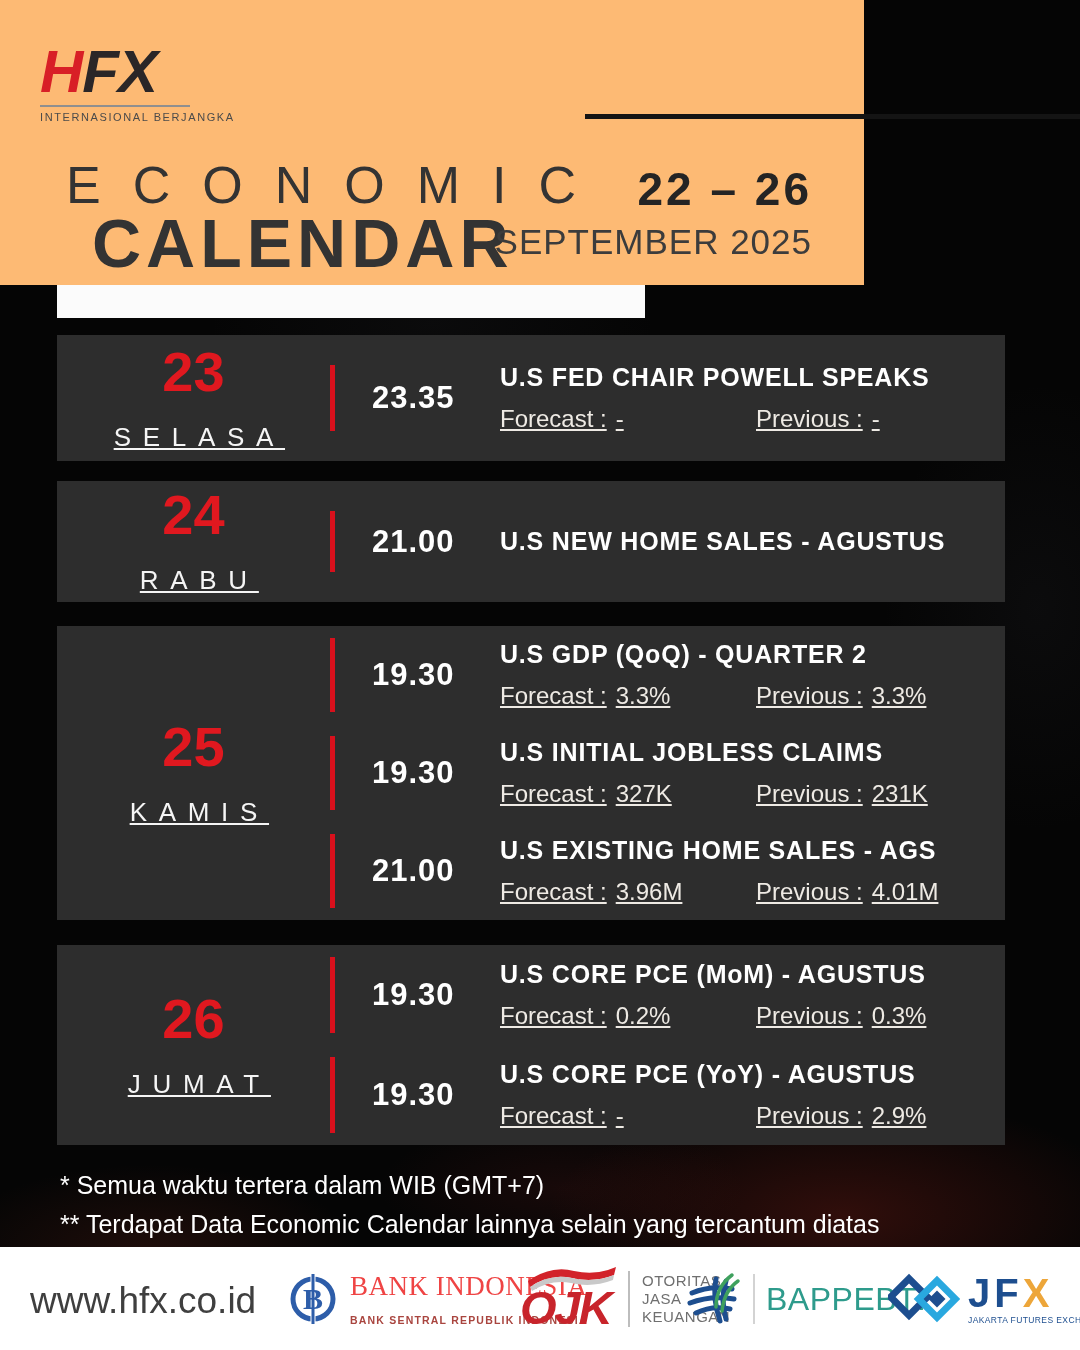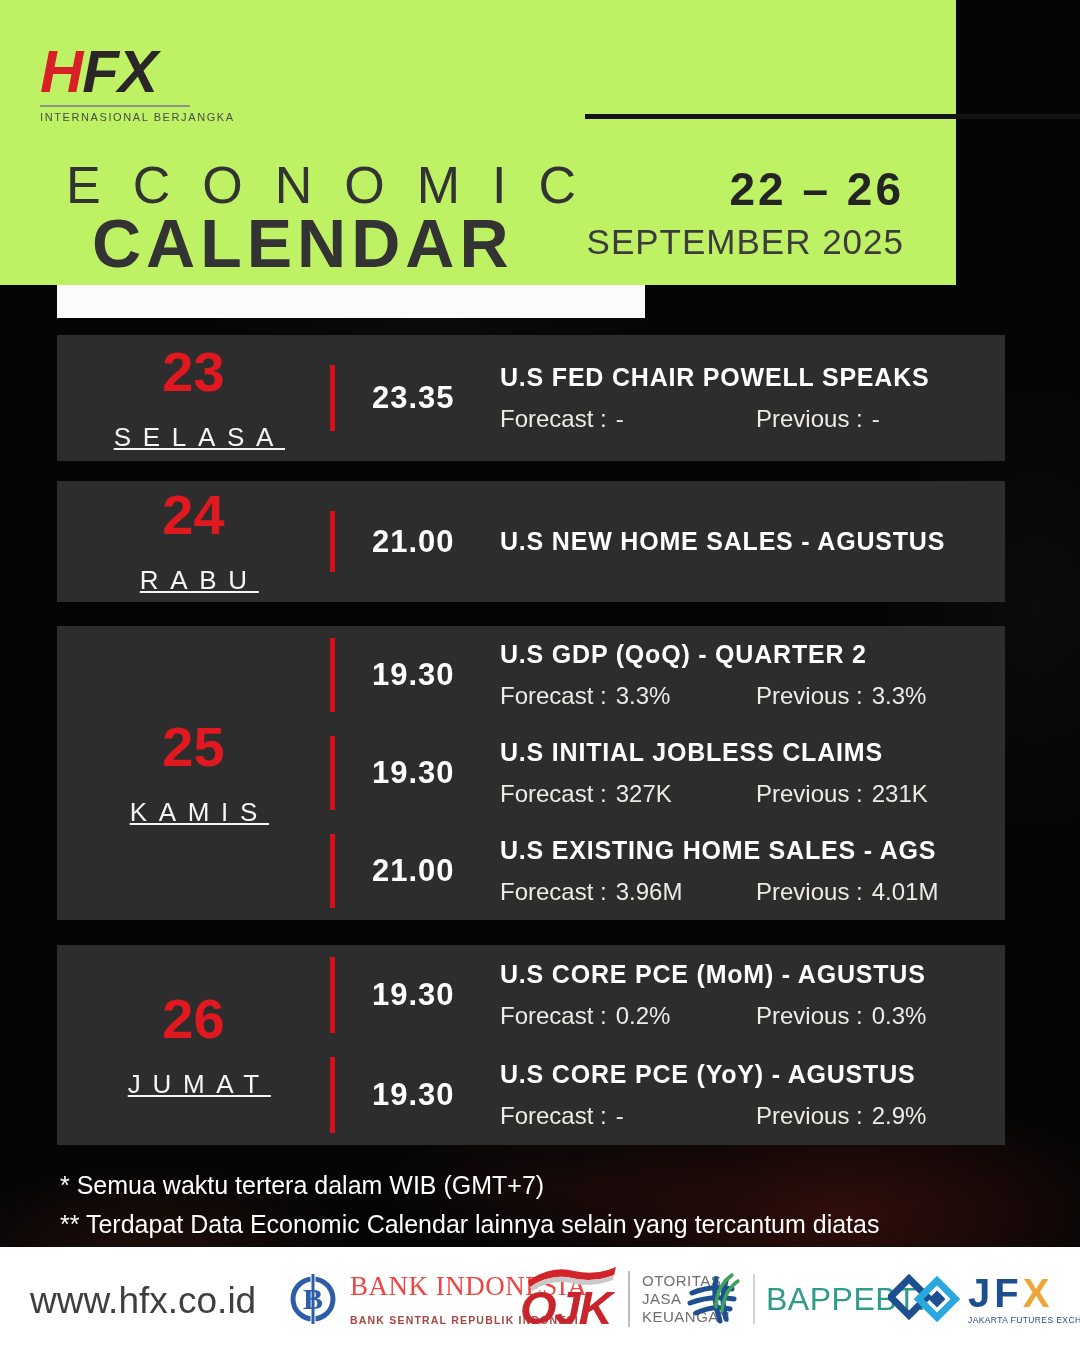--- a/index.html
+++ b/index.html
@@ -13,21 +13,21 @@
     position:absolute; inset:0; z-index:0;
     background:
       radial-gradient(ellipse 420px 170px at 78% 90%, rgba(150,35,25,0.30), transparent 70%),
       radial-gradient(ellipse 300px 130px at 14% 93%, rgba(130,45,30,0.22), transparent 70%),
       radial-gradient(ellipse 260px 100px at 52% 88%, rgba(110,30,30,0.18), transparent 70%),
       radial-gradient(ellipse 220px 320px at 96% 45%, rgba(70,70,80,0.10), transparent 70%),
       radial-gradient(ellipse 320px 130px at 40% 24%, rgba(80,80,90,0.08), transparent 70%);
   }
 
   
-  .header { position:absolute; left:0; top:0; width:956px; height:285px; background:#bef264; z-index:2; }
+  .header { position:absolute; left:0; top:0; width:864px; height:285px; background:#fdba74; z-index:2; }
   .header-tab { position:absolute; left:57px; top:285px; width:588px; height:33px; background:#fbfbfb; z-index:2; }
 
   .hfx { position:absolute; left:40px; top:42px; }
   .hfx-text { font-size:60px; font-weight:800; font-style:italic; line-height:1; letter-spacing:-1px; }
   .hfx-h { color:#d81f26; } .hfx-fx { color:#2a2627; }
   .hfx-rule { width:150px; height:0; border-top:2px solid #8f8f8f; margin-top:3px; }
   .hfx-sub { font-size:11px; color:#4a4a4a; letter-spacing:1.6px; margin-top:4px; }
 
   .econ { position:absolute; left:66px; top:155px; font-size:52px; font-weight:400; color:#333; letter-spacing:32px; white-space:nowrap; }
   .cal  { position:absolute; left:92px; top:204px; font-size:68px; font-weight:800; color:#333; letter-spacing:5px; white-space:nowrap; }
@@ -49,21 +49,21 @@
   .day-num  { font-size:56px; font-weight:800; color:#e0181f; line-height:1; }
   .day-name { font-size:26px; color:#f5f5f5; letter-spacing:0.45em; padding-left:0.45em; margin-top:22px; white-space:nowrap;text-decoration:underline; }
 
   .events { position:absolute; left:273px; right:0; top:0; bottom:0; display:flex; flex-direction:column; }
   .event { flex:1; position:relative; display:flex; align-items:center; }
   .redline { position:absolute; left:0; top:12px; bottom:12px; width:5px; background:#d8101c; }
   .single .redline { top:30px; bottom:30px; }
   .time { flex:none; margin-left:42px; width:128px; font-size:31px; font-weight:700; color:#ffffff; letter-spacing:1px; }
   .detail { flex:1; }
   .etitle { font-size:25px; font-weight:700; color:#ffffff; letter-spacing:0.8px; white-space:nowrap; }
-  .fline { display:flex; margin-top:13px; font-size:24px; color:#eeeae4; }
+  .fline { display:flex; margin-top:13px; font-size:24px; color:#eeeae4;text-decoration:underline; }
   .fp1 { width:256px; }
   .fpair span + span { margin-left:9px; }
 
   
   .notes { position:absolute; left:60px; top:1166px; z-index:1; color:#ffffff; font-size:25px; line-height:1.55; }
 
   
   .footer { position:absolute; left:0; top:1247px; width:1080px; height:103px; background:#ffffff; z-index:2; }
   .site { position:absolute; left:30px; top:33px; font-size:37px; color:#3f3f3f; }
 

